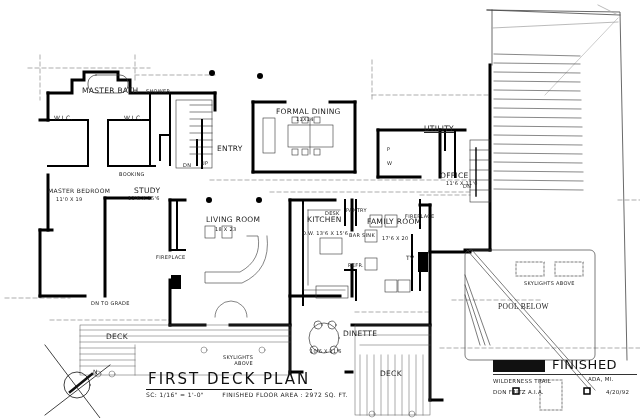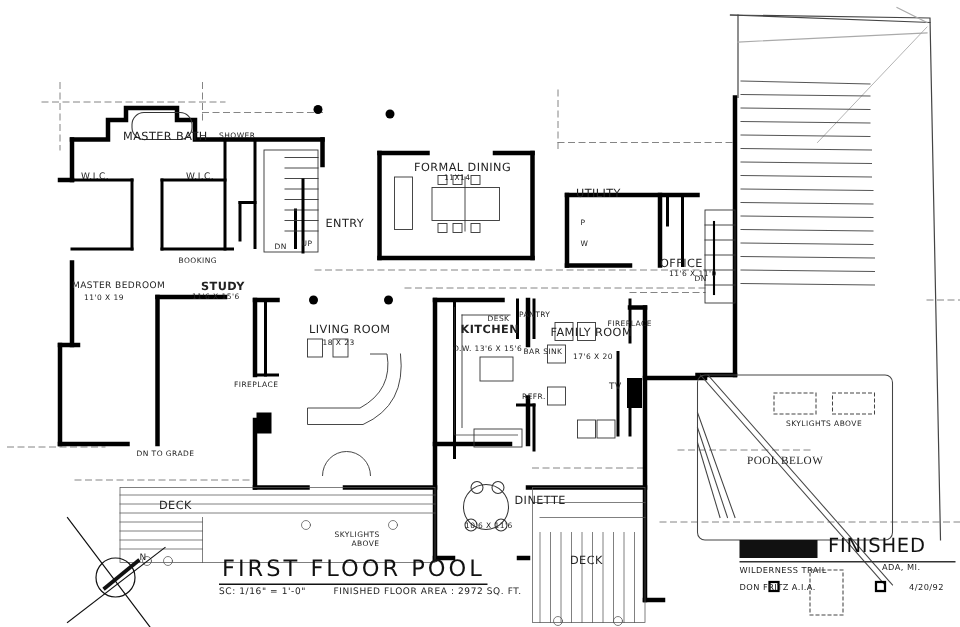--- a/index.html
+++ b/index.html
@@ -270,28 +270,28 @@
   </g>
 </svg>
 
 <div class="lbl med" style="left:82px;top:86px;">MASTER BATH</div>
 <div class="lbl small" style="left:146px;top:88px;">SHOWER</div>
 <div class="lbl" style="left:54px;top:114px;">W.I.C.</div>
 <div class="lbl" style="left:124px;top:114px;">W.I.C.</div>
 <div class="lbl med" style="left:217px;top:118px;margin-top:26px;">ENTRY</div>
 <div class="lbl med" style="left:276px;top:107px;">FORMAL DINING</div>
 <div class="lbl small" style="left:296px;top:116px;">11x14</div>
-<div class="lbl med" style="left:384px;top:124px;">UTILITY</div>
+<div class="lbl med" style="left:424px;top:124px;text-decoration:underline;">UTILITY</div>
 <div class="lbl" style="left:48px;top:187px;">MASTER BEDROOM</div>
 <div class="lbl small" style="left:56px;top:196px;">11'0 x 19</div>
-<div class="lbl med" style="left:134px;top:186px;font-weight:bold;">STUDY</div>
+<div class="lbl med" style="left:134px;top:186px;">STUDY</div>
 <div class="lbl small" style="left:128px;top:195px;">11'6 x 15'6</div>
 <div class="lbl med" style="left:206px;top:215px;">LIVING ROOM</div>
 <div class="lbl small" style="left:215px;top:226px;">18 x 23</div>
-<div class="lbl med" style="left:307px;top:215px;font-weight:bold;">KITCHEN</div>
+<div class="lbl med" style="left:307px;top:215px;">KITCHEN</div>
 <div class="lbl small" style="left:302px;top:230px;">O.W. 13'6 x 15'6</div>
 <div class="lbl med" style="left:367px;top:217px;">FAMILY ROOM</div>
 <div class="lbl small" style="left:382px;top:235px;">17'6 x 20</div>
 <div class="lbl med" style="left:440px;top:171px;">OFFICE</div>
 <div class="lbl small" style="left:446px;top:180px;">11'6 x 11'0</div>
 <div class="lbl med" style="left:303px;top:329px;margin-left:40px;">DINETTE</div>
 <div class="lbl small" style="left:310px;top:348px;">10'6 x 11'6</div>
 <div class="lbl med" style="left:106px;top:332px;">DECK</div>
 <div class="lbl med" style="left:380px;top:369px;">DECK</div>
 <div class="lbl med" style="left:498px;top:302px;font-family:Liberation Serif, serif;">POOL BELOW</div>
@@ -308,21 +308,21 @@
 <div class="lbl small" style="left:348px;top:262px;">REFR.</div>
 <div class="lbl" style="left:406px;top:254px;">TV</div>
 <div class="lbl small" style="left:463px;top:183px;">DN</div>
 <div class="lbl small" style="left:183px;top:162px;">DN</div>
 <div class="lbl small" style="left:201px;top:160px;">UP</div>
 <div class="lbl small" style="left:387px;top:146px;">P</div>
 <div class="lbl small" style="left:387px;top:160px;">W</div>
 
 <div class="lbl" style="left:93px;top:368px;">N</div>
 
-<div class="title">FIRST FLOOR POOL</div>
+<div class="title">FIRST DECK PLAN</div>
 <div class="subtitle">
   <span>SC: 1/16" = 1'-0"</span>
   <span>FINISHED FLOOR AREA : 2972 SQ. FT.</span>
 </div>
 
 <div class="tb-bar"></div>
 <div class="tb-name">FINISHED</div>
 <div class="tb-line"></div>
 <div class="tb-t" style="left:493px;top:378px;">WILDERNESS TRAIL</div>
 <div class="tb-t" style="left:588px;top:376px;">ADA, MI.</div>

